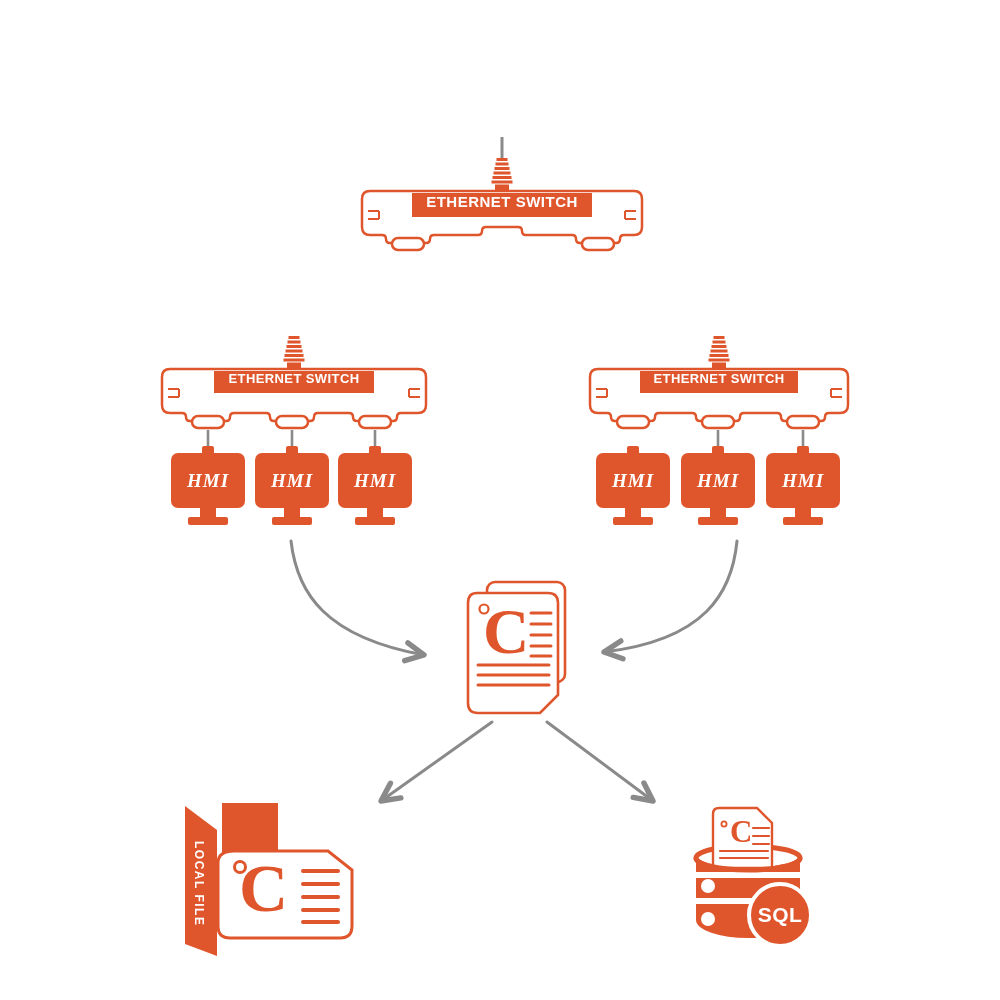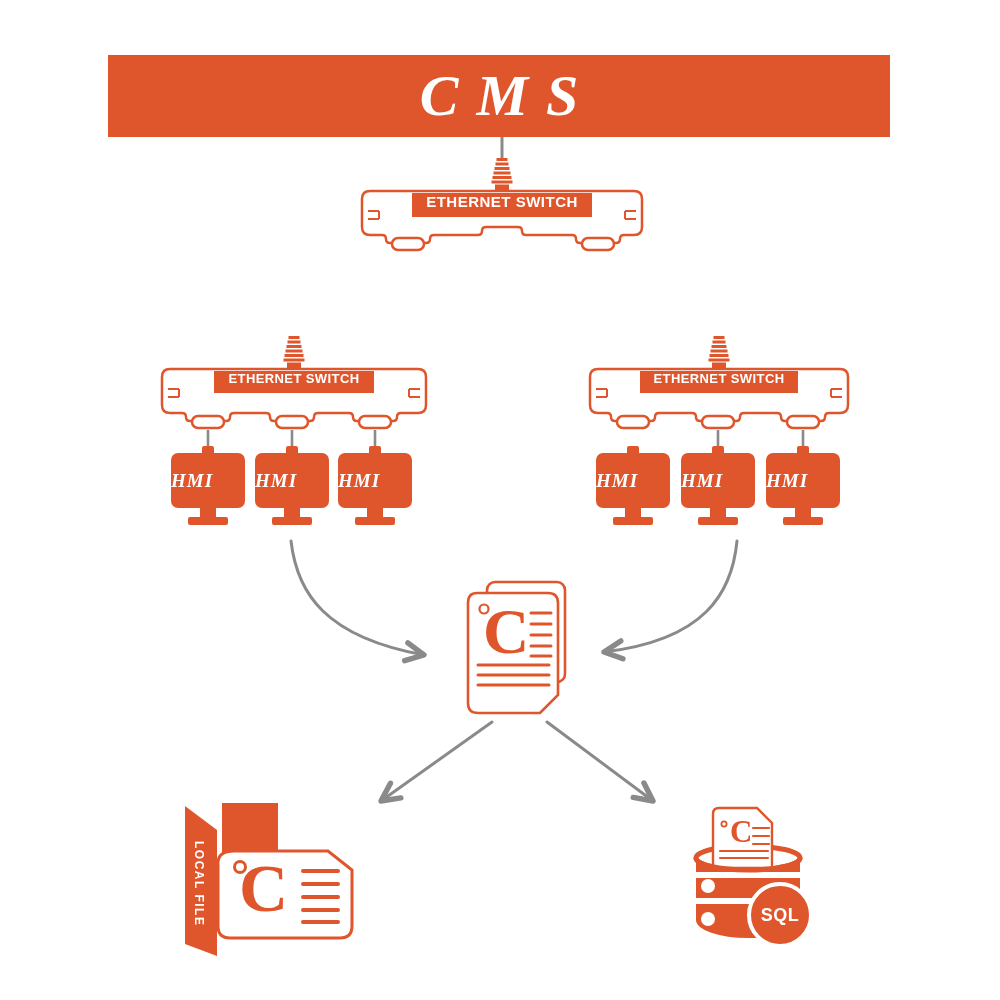--- a/index.html
+++ b/index.html
@@ -18,39 +18,39 @@
   .switch-band{background:#E0562C;color:#fff;display:flex;align-items:flex-start;justify-content:center;
                font-weight:bold;white-space:nowrap;}
   .band-top{left:412px;top:193px;width:180px;height:24px;font-size:15px;letter-spacing:0.5px;}
   .band-left{left:214px;top:371px;width:160px;height:22px;font-size:13px;letter-spacing:0.4px;}
   .band-right{left:640px;top:371px;width:158px;height:22px;font-size:13px;letter-spacing:0.4px;}
 
   
   .hmi{position:absolute;top:446px;width:74px;height:80px;}
   .hmi-nub{position:absolute;left:31px;top:0;width:12px;height:9px;background:#E0562C;border-radius:2px 2px 0 0;}
   .hmi-screen{position:absolute;left:0;top:7px;width:74px;height:55px;background:#E0562C;border-radius:7px;
-              display:flex;align-items:center;justify-content:flex-start;}
+              display:flex;align-items:center;justify-content:center;}
   .hmi-label{color:#fff;font-family:"Liberation Serif", serif;font-style:italic;font-weight:bold;
              font-size:19px;letter-spacing:1px;}
   .hmi-neck{position:absolute;left:29px;top:61px;width:16px;height:11px;background:#E0562C;}
   .hmi-base{position:absolute;left:17px;top:71px;width:40px;height:8px;background:#E0562C;border-radius:2px;}
 
   
   .letter-c{position:absolute;color:#E0562C;font-family:"Liberation Serif", serif;font-weight:bold;line-height:1;}
   .c-central{left:483px;top:600px;font-size:64px;}
   .c-localfile{left:239px;top:854px;font-size:68px;}
   .c-sql{left:730px;top:816px;font-size:31px;}
 
   
   .localfile-label{left:206px;top:841px;transform:rotate(90deg);transform-origin:0 0;
                    color:#fff;font-size:12px;font-weight:bold;letter-spacing:1.5px;white-space:nowrap;}
 
   
   .sql-badge-label{left:749px;top:884px;width:62px;height:62px;display:flex;align-items:center;justify-content:center;
-                   color:#fff;font-weight:bold;font-size:18px;letter-spacing:0.5px;}
+                   color:#fff;font-weight:bold;font-size:21px;letter-spacing:0.5px;}
 </style>
 </head>
 <body>
 
 <div class="canvas">
 
   <svg width="1000" height="1000" viewBox="0 0 1000 1000">
     <defs>
       <marker id="ah" viewBox="0 0 12 12" refX="10" refY="6" markerWidth="9" markerHeight="9" orient="auto">
         <path d="M2 2 L10 6 L2 10" fill="none" stroke="#8A8A8A" stroke-width="2.4" stroke-linecap="round" stroke-linejoin="round"></path>
@@ -192,23 +192,20 @@
       <path d="M 696 860 A 52 12 0 0 0 800 860 V 920 A 52 18 0 0 1 696 920 Z" fill="#E0562C"></path>
       <rect x="694" y="872" width="108" height="6" fill="#fff"></rect>
       <rect x="694" y="898" width="108" height="6" fill="#fff"></rect>
       <circle cx="708" cy="886" r="7" fill="#fff"></circle>
       <circle cx="708" cy="919" r="7" fill="#fff"></circle>
       <path d="M 696 858 A 52 12 0 0 0 800 858" fill="none" stroke="#E0562C" stroke-width="5"></path>
       <circle cx="780" cy="915" r="31" fill="#E0562C" stroke="#fff" stroke-width="4"></circle>
     </g>
   </svg>
 
-  <div class="abs cms-banner">
-    <span class="cms-title">CMS</span>
-  </div>
 
   <div class="abs switch-band band-top">
     <span>ETHERNET SWITCH</span>
   </div>
   <div class="abs switch-band band-left">
     <span>ETHERNET SWITCH</span>
   </div>
   <div class="abs switch-band band-right">
     <span>ETHERNET SWITCH</span>
   </div>

